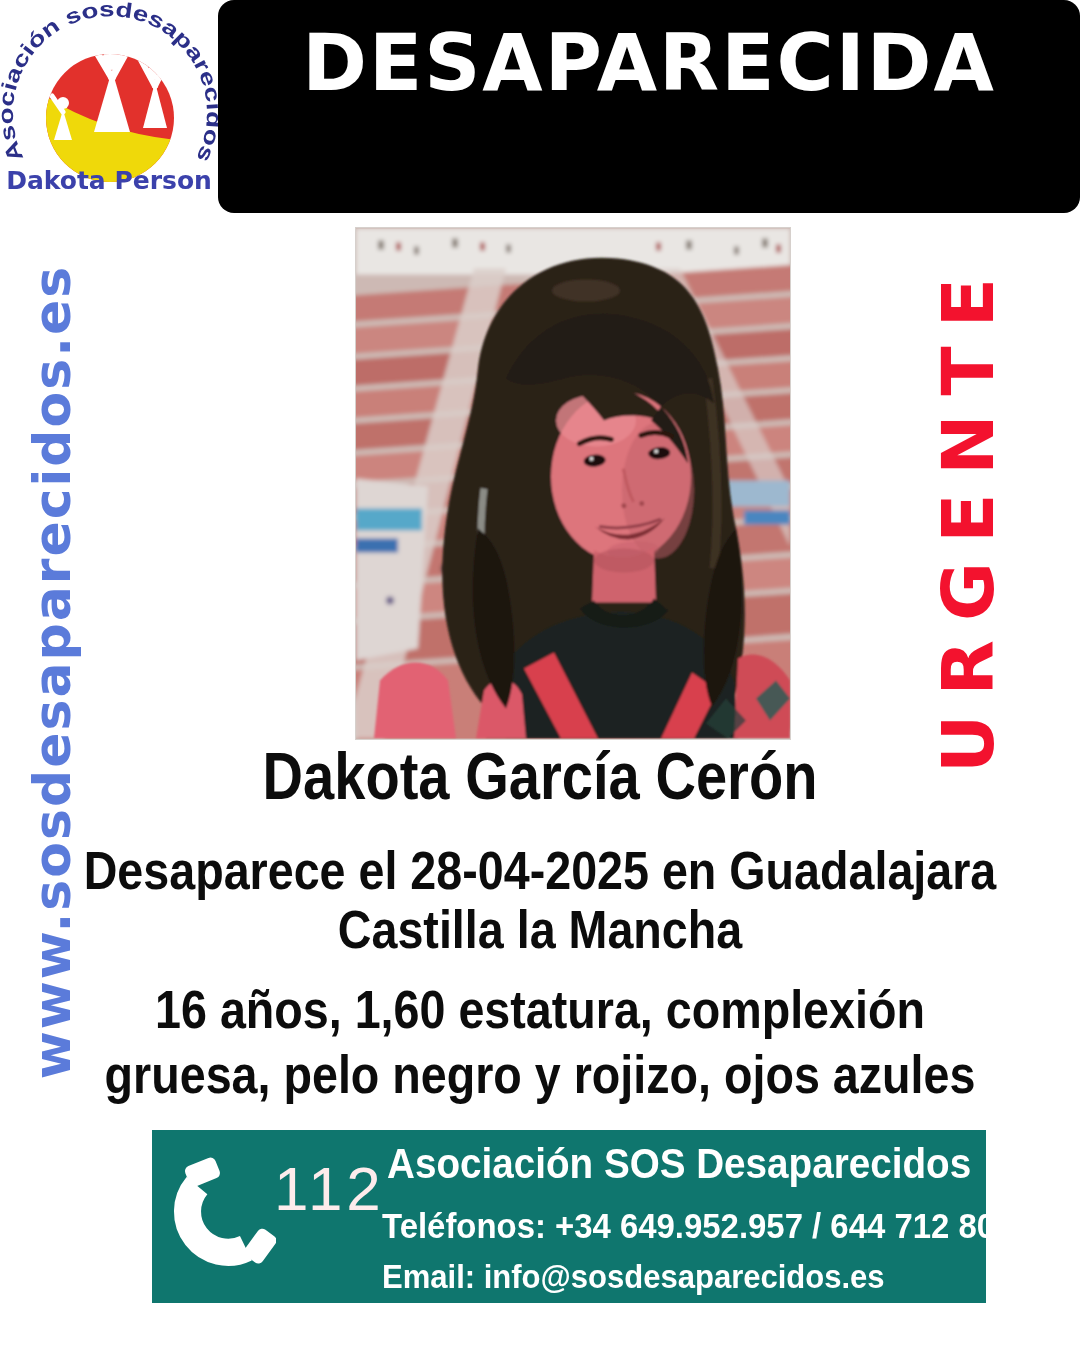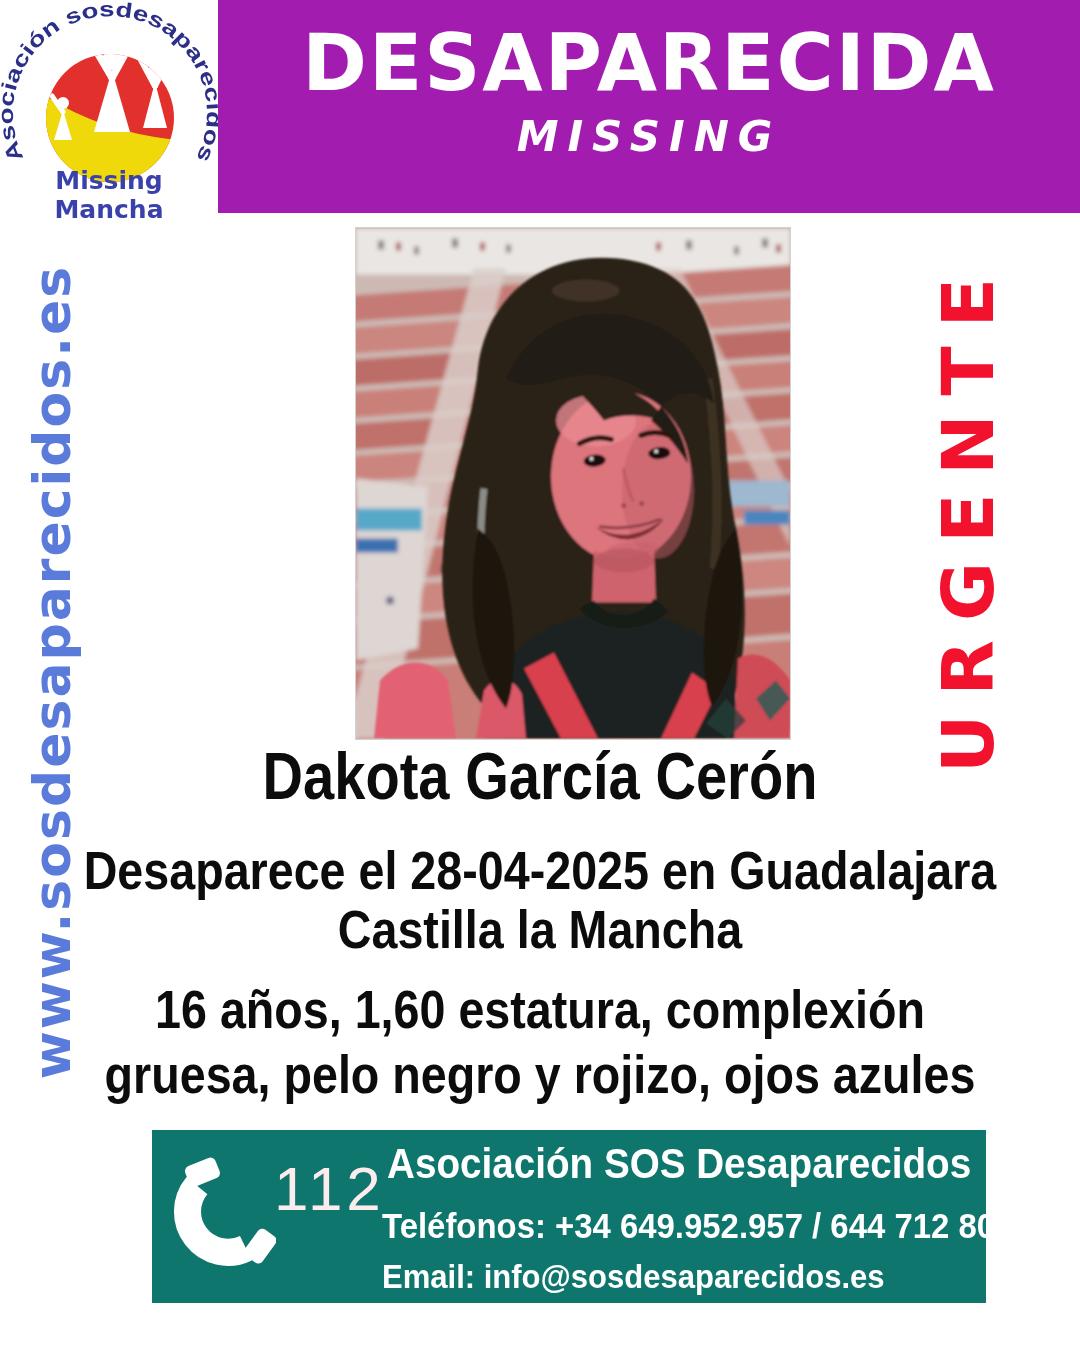--- a/index.html
+++ b/index.html
@@ -3,21 +3,21 @@
 <meta charset="utf-8">
 <style>
   html,body{margin:0;padding:0;background:#ffffff;}
   #poster{
     position:relative;width:1080px;height:1350px;background:#ffffff;
     overflow:hidden;font-family:"Liberation Sans",sans-serif;
   }
   
   .banner{
     position:absolute;left:218px;top:0;width:862px;height:213px;
-    background:#a21caf;display:flex;flex-direction:column;align-items:center;
+    background:#000000;display:flex;flex-direction:column;align-items:center;border-radius:16px;
   }
   .banner-title{
     margin-top:24px;color:#ffffff;font-family:"DejaVu Sans",sans-serif;
     font-weight:bold;font-size:78px;letter-spacing:2px;line-height:1;white-space:nowrap;
   }
   .banner-sub{
     margin-top:14px;color:#ffffff;font-family:"DejaVu Sans",sans-serif;
     font-weight:bold;font-style:italic;font-size:42px;letter-spacing:9px;line-height:1;white-space:nowrap;
   }
   
@@ -71,21 +71,20 @@
   .fphones{top:76px;font-size:35px;transform:scaleX(0.94);}
   .femail{top:128px;font-size:33px;transform:scaleX(0.94);}
 </style>
 </head>
 <body>
 
 <div id="poster">
 
   <div class="banner">
     <div class="banner-title">DESAPARECIDA</div>
-    <div class="banner-sub">MISSING</div>
   </div>
 
   <div class="logo">
     <svg width="218" height="215" viewBox="0 0 218 215">
       <defs>
         <path id="arcpath" d="M 24,158 A 97,97 0 1 1 196,158" fill="none"></path>
         <clipPath id="logoclip">
             <circle cx="110" cy="118" r="64"></circle>
           </clipPath>
       </defs>
@@ -115,21 +114,21 @@
 
           <g fill="#ffffff" stroke="#ffffff">
             <circle cx="63" cy="103" r="6" stroke="none"></circle>
             <path d="M63,112 L52,96" stroke-width="5" stroke-linecap="round" fill="none"></path>
             <path d="M63,110 L54,140 L72,140 Z" stroke="none"></path>
             <circle cx="47" cy="90" r="5" stroke="none"></circle>
           </g>
         </g>
       </g>
     </svg>
-    <div class="logo-caption">Missing Mancha</div>
+    <div class="logo-caption">Dakota Person</div>
   </div>
 
   <div class="vtext v-web">www.sosdesaparecidos.es</div>
 
   <div class="vtext v-urgent">URGENTE</div>
 
   <div class="photo">
     <svg width="434" height="511" viewBox="0 0 434 510">
       <defs>
         <filter id="b2" x="-10%" y="-10%" width="120%" height="120%">

